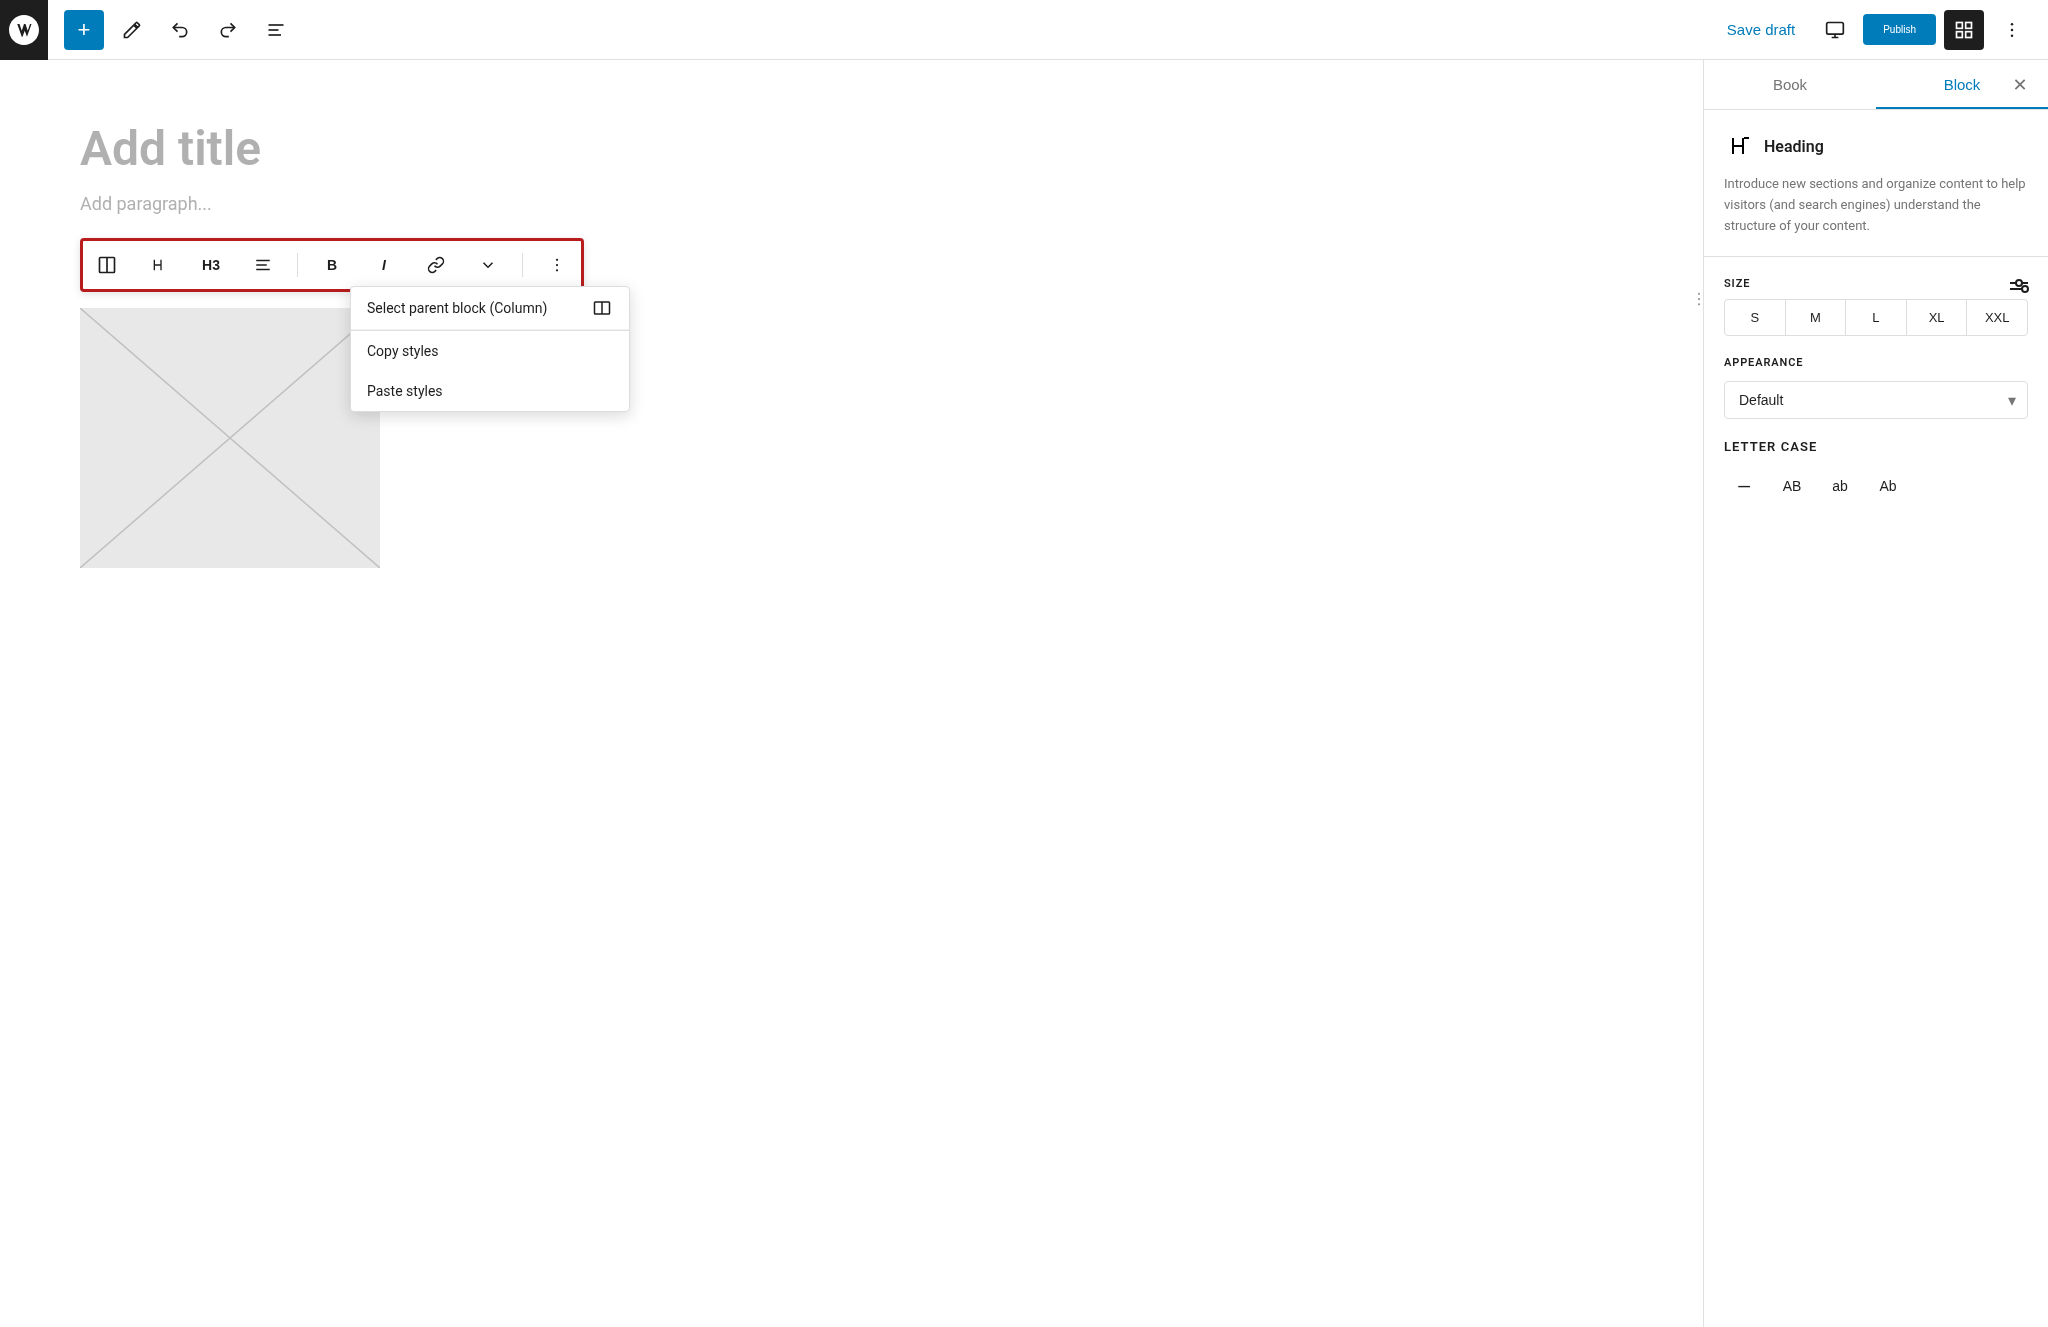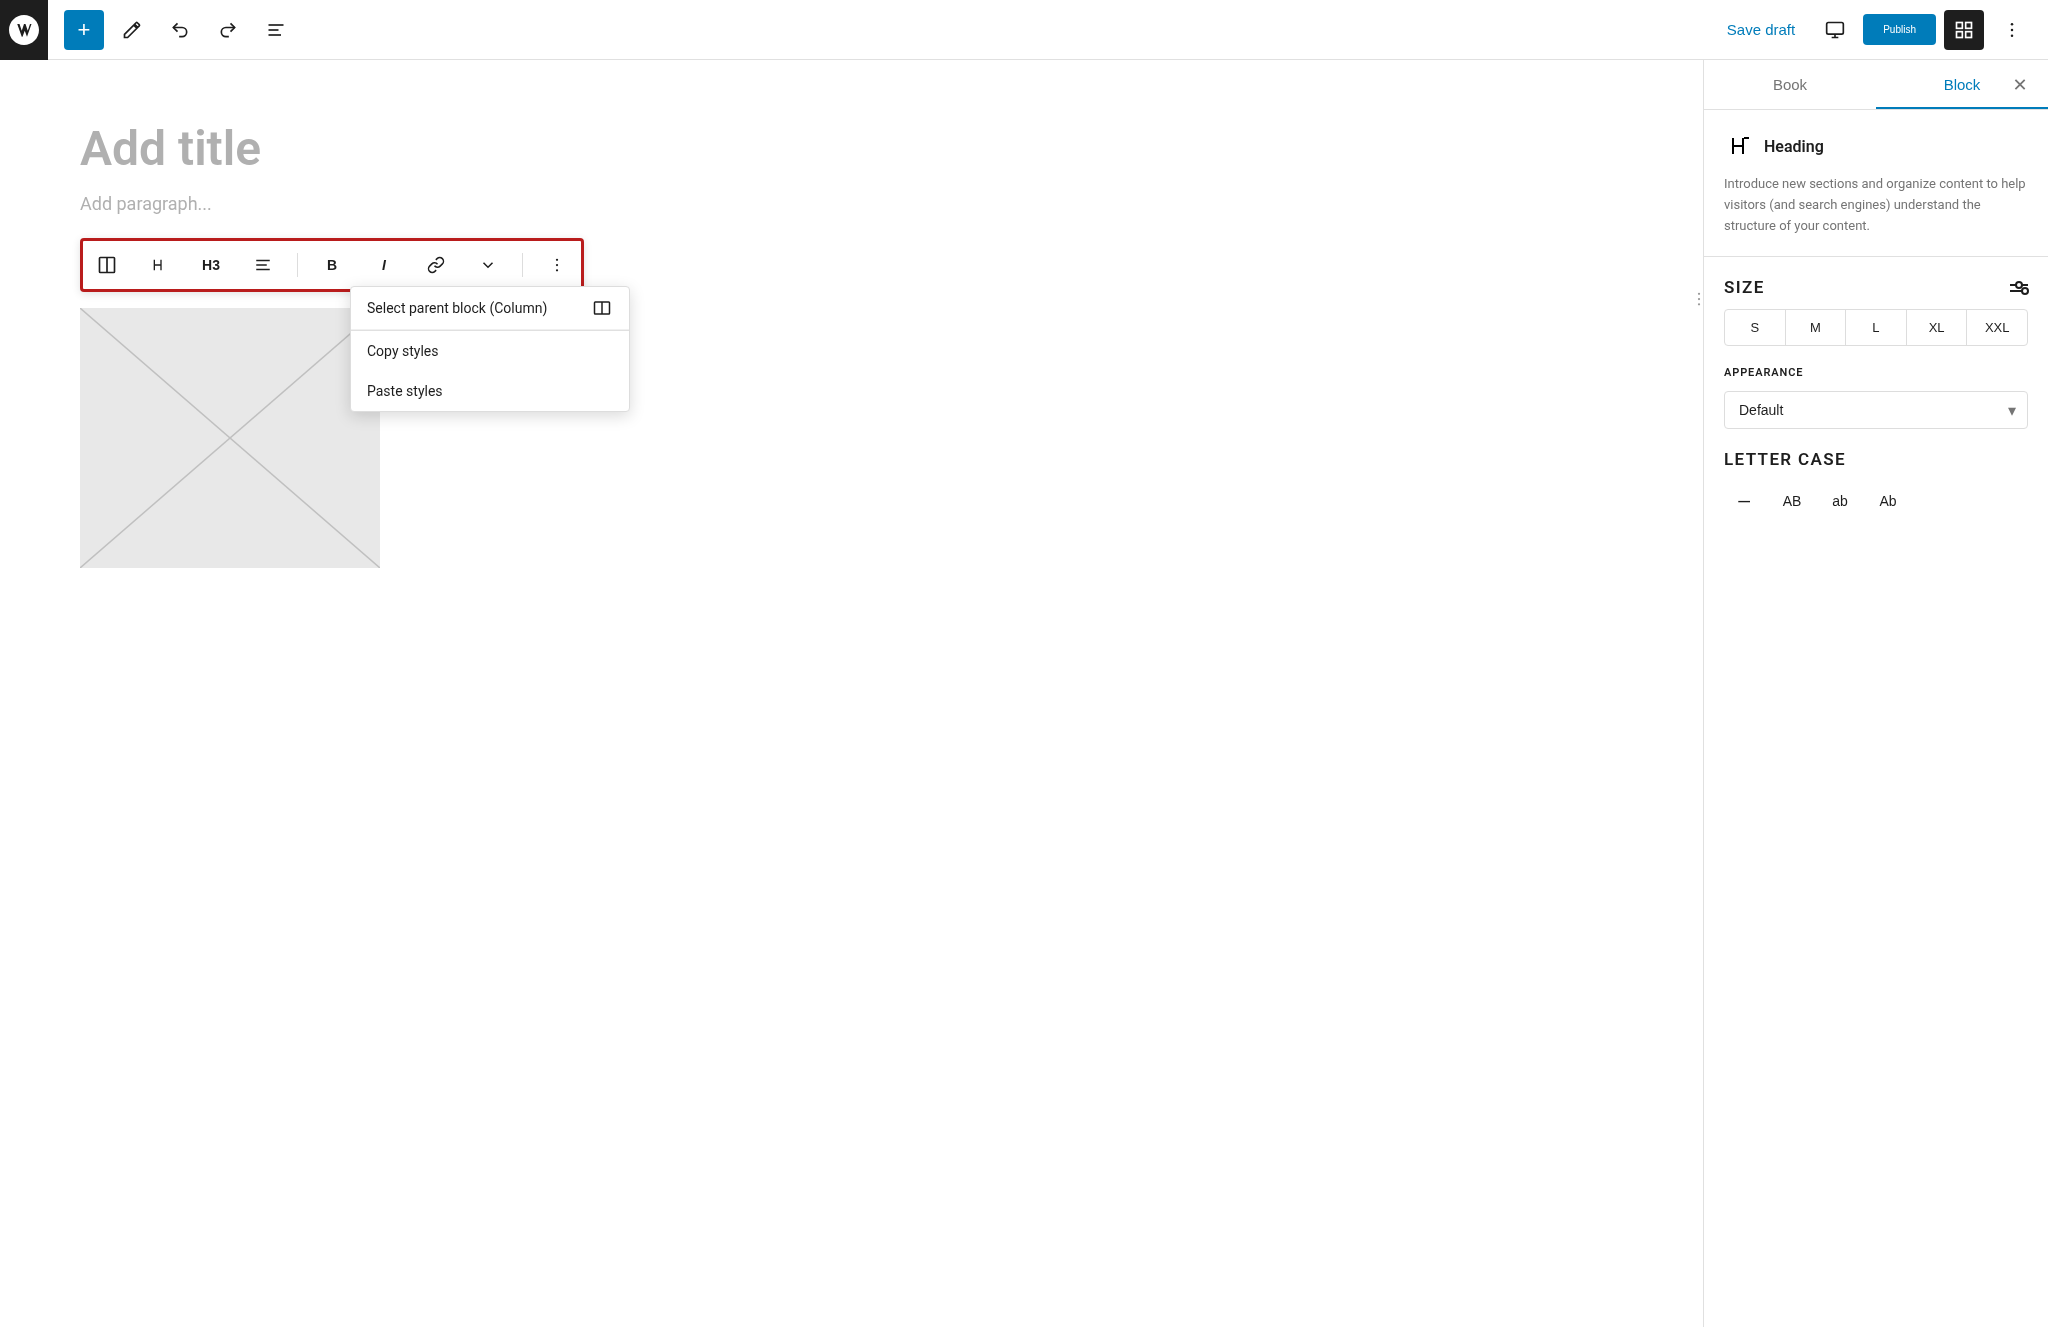--- a/index.html
+++ b/index.html
@@ -298,28 +298,28 @@
       font-size: 13px;
       color: #757575;
       line-height: 1.6;
     }
 
     
     .panel-body {
       padding: 20px;
     }
     .panel-section-label {
-      font-size: 17px;
+      font-size: 11px;
       font-weight: 600;
       text-transform: uppercase;
       letter-spacing: 0.08em;
       color: #1e1e1e;
-      margin-bottom: 12px;
-      display: flex;
-      align-items: flex-end;
+      margin-bottom: 4px;
+      display: flex;
+      align-items: flex-start;
       justify-content: space-between;
     }
     .size-options {
       display: flex;
       border: 1px solid #ddd;
       border-radius: 4px;
       overflow: hidden;
       margin-bottom: 20px;
     }
     .size-option {
@@ -362,21 +362,21 @@
     .select-chevron {
       position: absolute;
       right: 12px;
       top: 50%;
       transform: translateY(-50%);
       pointer-events: none;
       color: #757575;
     }
 
     .letter-case-label {
-      font-size: 17px;
+      font-size: 13px;
       font-weight: 600;
       text-transform: uppercase;
       letter-spacing: 0.08em;
       color: #1e1e1e;
       margin-bottom: 12px;
     }
     .letter-case-options {
       display: flex;
       gap: 8px;
       align-items: center;

